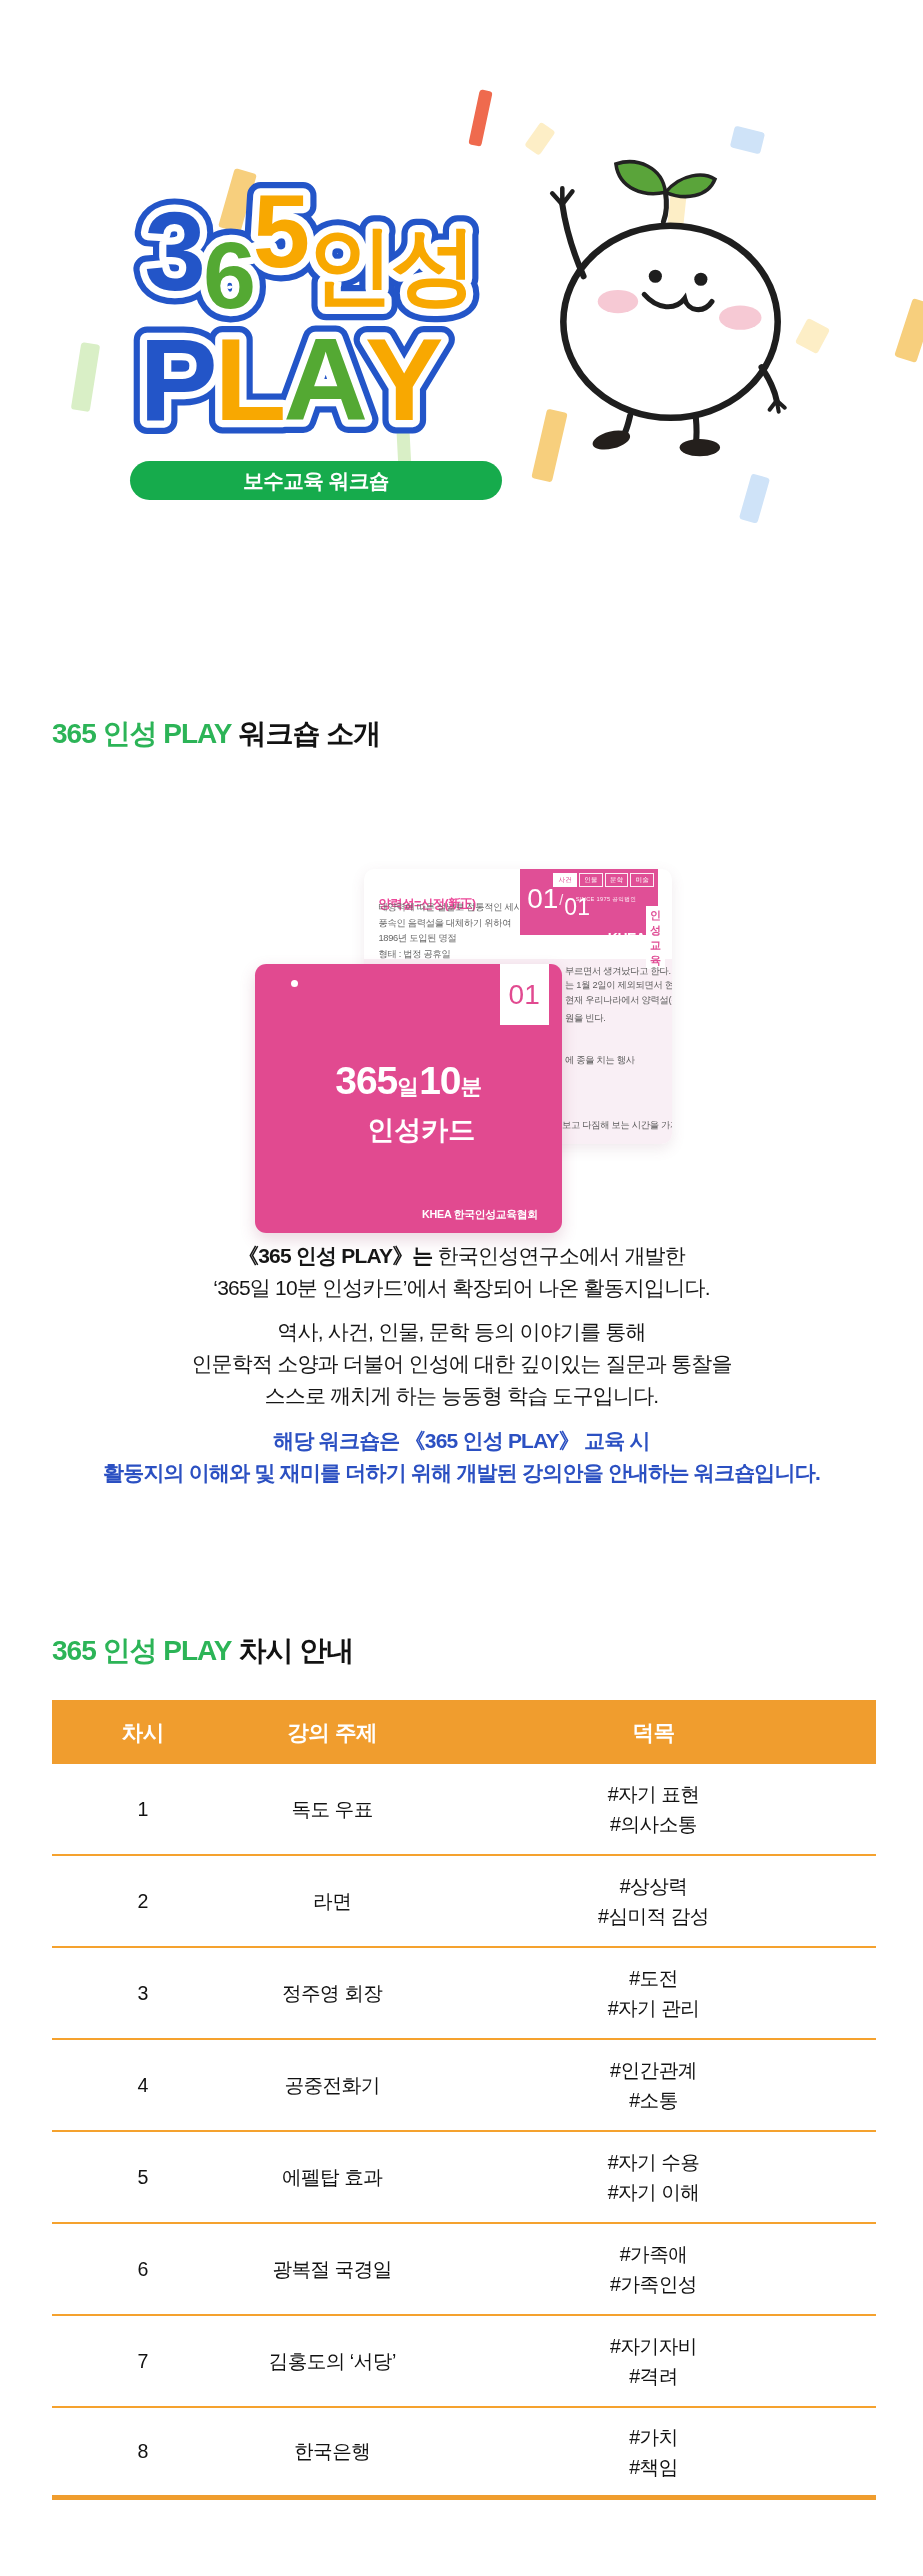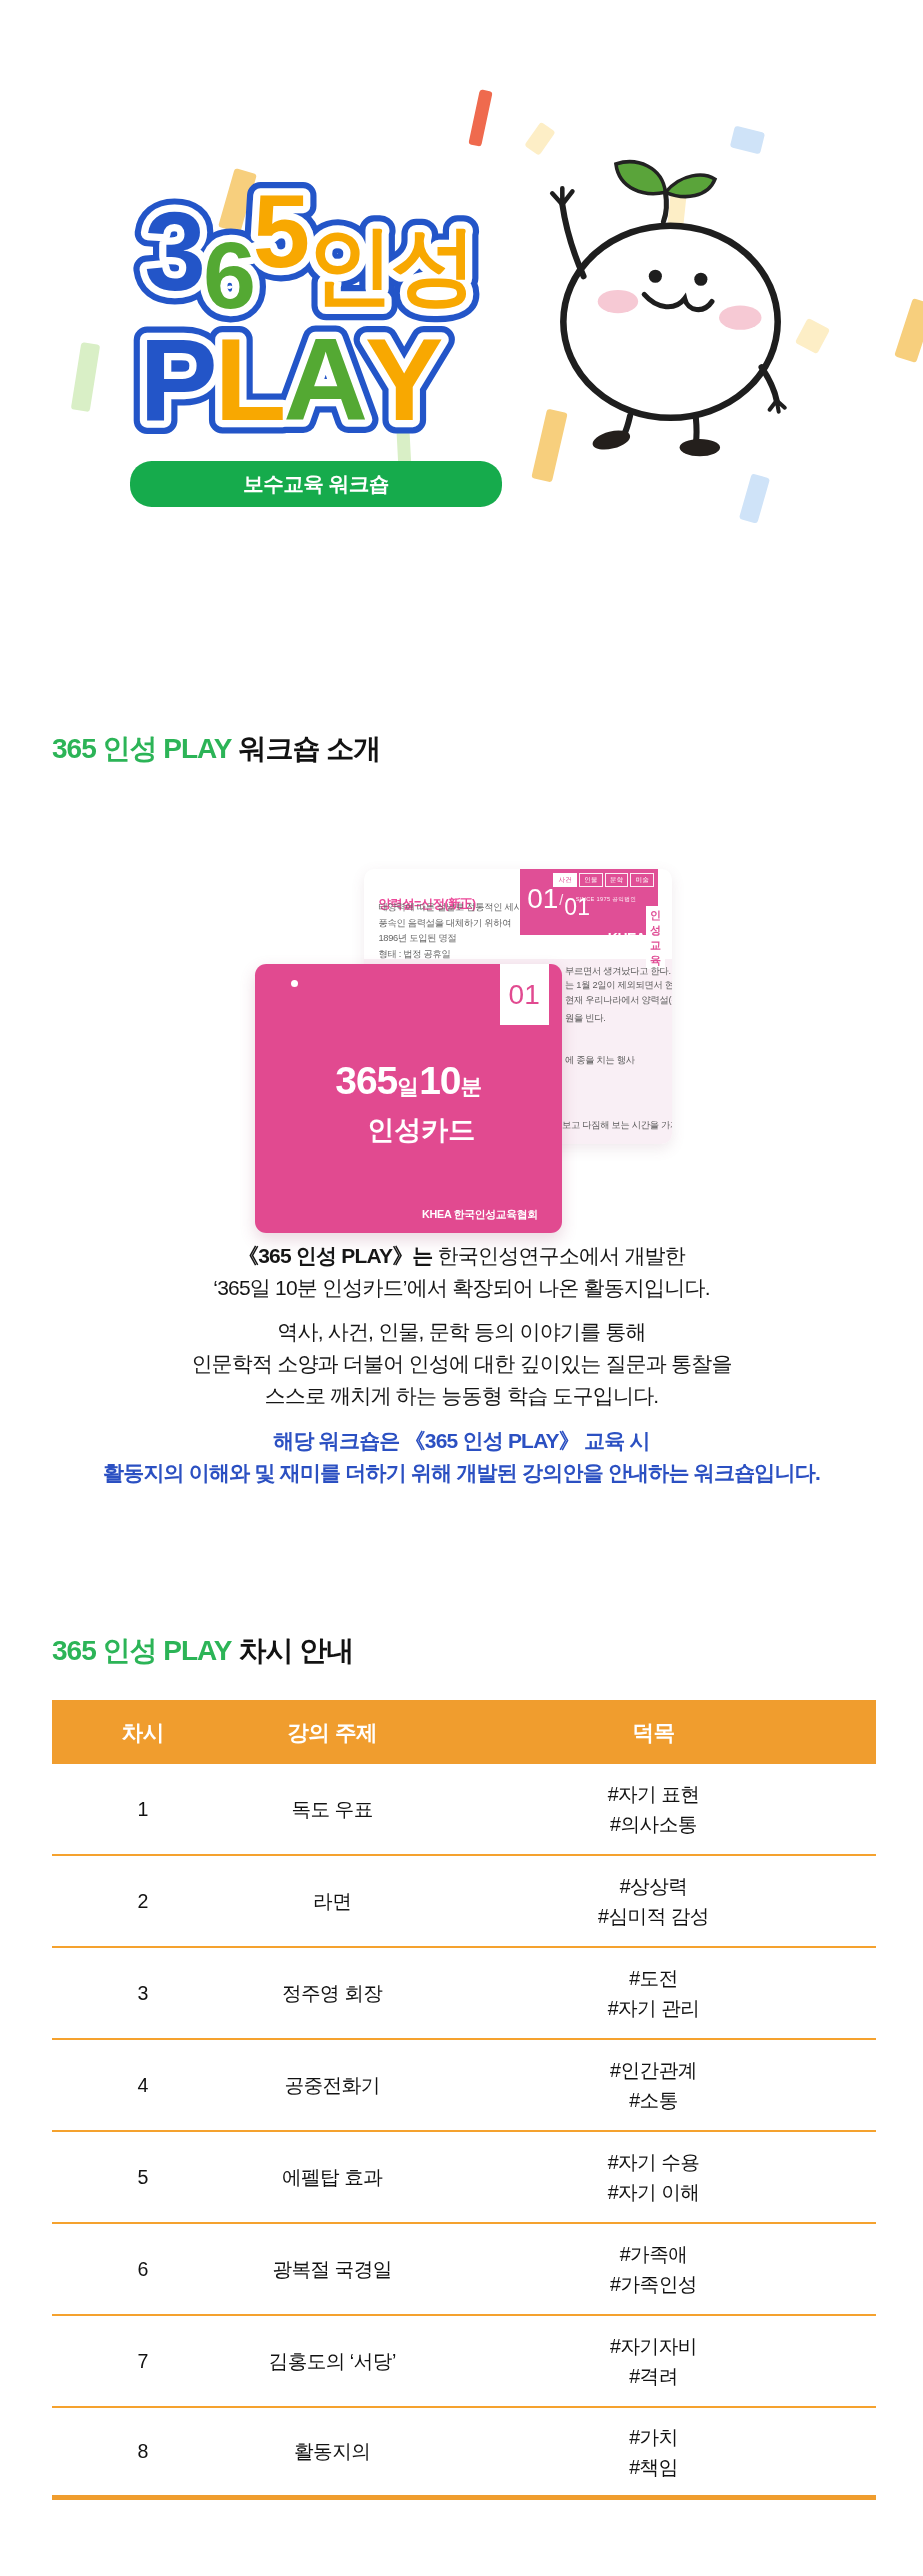--- a/index.html
+++ b/index.html
@@ -15,30 +15,30 @@
   .lg-o{stroke:#2355c8;stroke-width:52px;fill:none;stroke-linejoin:round;stroke-linecap:round;}
   .lg-w{stroke:#ffffff;stroke-width:28px;fill:none;stroke-linejoin:round;stroke-linecap:round;}
   .f-blue{fill:#2355c8;}.f-green{fill:#54a933;}.f-orange{fill:#f8a801;}
   .s1{font-size:215px;}.s2{font-size:185px;}.s3{font-size:200px;}.s4{font-size:168px;}.s5{font-size:228px;}
 
   
   #mascot{position:absolute;left:533px;top:142px;}
 
   
   .badge{
-    position:absolute;left:130px;top:461px;width:372px;height:46px;border-radius:21.6px;
+    position:absolute;left:130px;top:461px;width:372px;height:39px;border-radius:21.6px;
     background:#16ab4c;display:flex;align-items:center;justify-content:center;
     color:#fff;font-size:20.6px;font-weight:bold;letter-spacing:-0.5px;
   }
 
   
   .sec-title{position:absolute;left:52px;font-size:28px;font-weight:bold;letter-spacing:-1px;color:#121212;white-space:nowrap;}
   .sec-title .hl{color:#2cb457;}
   .sec-title .rest{margin-left:7.2px;}
-  #sec1{top:730px;} #sec2{top:1632px;}
+  #sec1{top:715px;} #sec2{top:1632px;}
 
   
   #cards{position:absolute;left:247px;top:835px;width:453px;height:412px;}
   .card-back{
     position:absolute;left:117px;top:34px;width:308px;height:275px;background:#ffffff;
     border-radius:10.3px;box-shadow:0 4.1px 13.4px rgba(130,80,105,.12);overflow:hidden;
   }
   .back-lower{position:absolute;left:0;top:90px;right:0;bottom:0;background:#f9eff5;}
   .back-title{position:absolute;left:14.4px;top:27px;font-size:12.4px;font-weight:bold;color:#ec4899;letter-spacing:-0.5px;}
   .back-body{position:absolute;left:14.4px;top:31px;width:147px;font-size:9.3px;line-height:15.5px;color:#666;letter-spacing:-0.3px;}
@@ -275,20 +275,20 @@
   <div class="trow">
     <div>7</div>
     <div>김홍도의 ‘서당’</div>
     <div class="tags">
         <div>#자기자비</div>
         <div>#격려</div>
       </div>
   </div>
   <div class="trow">
     <div>8</div>
-    <div>활동지의</div>
+    <div>한국은행</div>
     <div class="tags">
         <div>#가치</div>
         <div>#책임</div>
       </div>
   </div>
 </div>
 
 
 </body></html>

